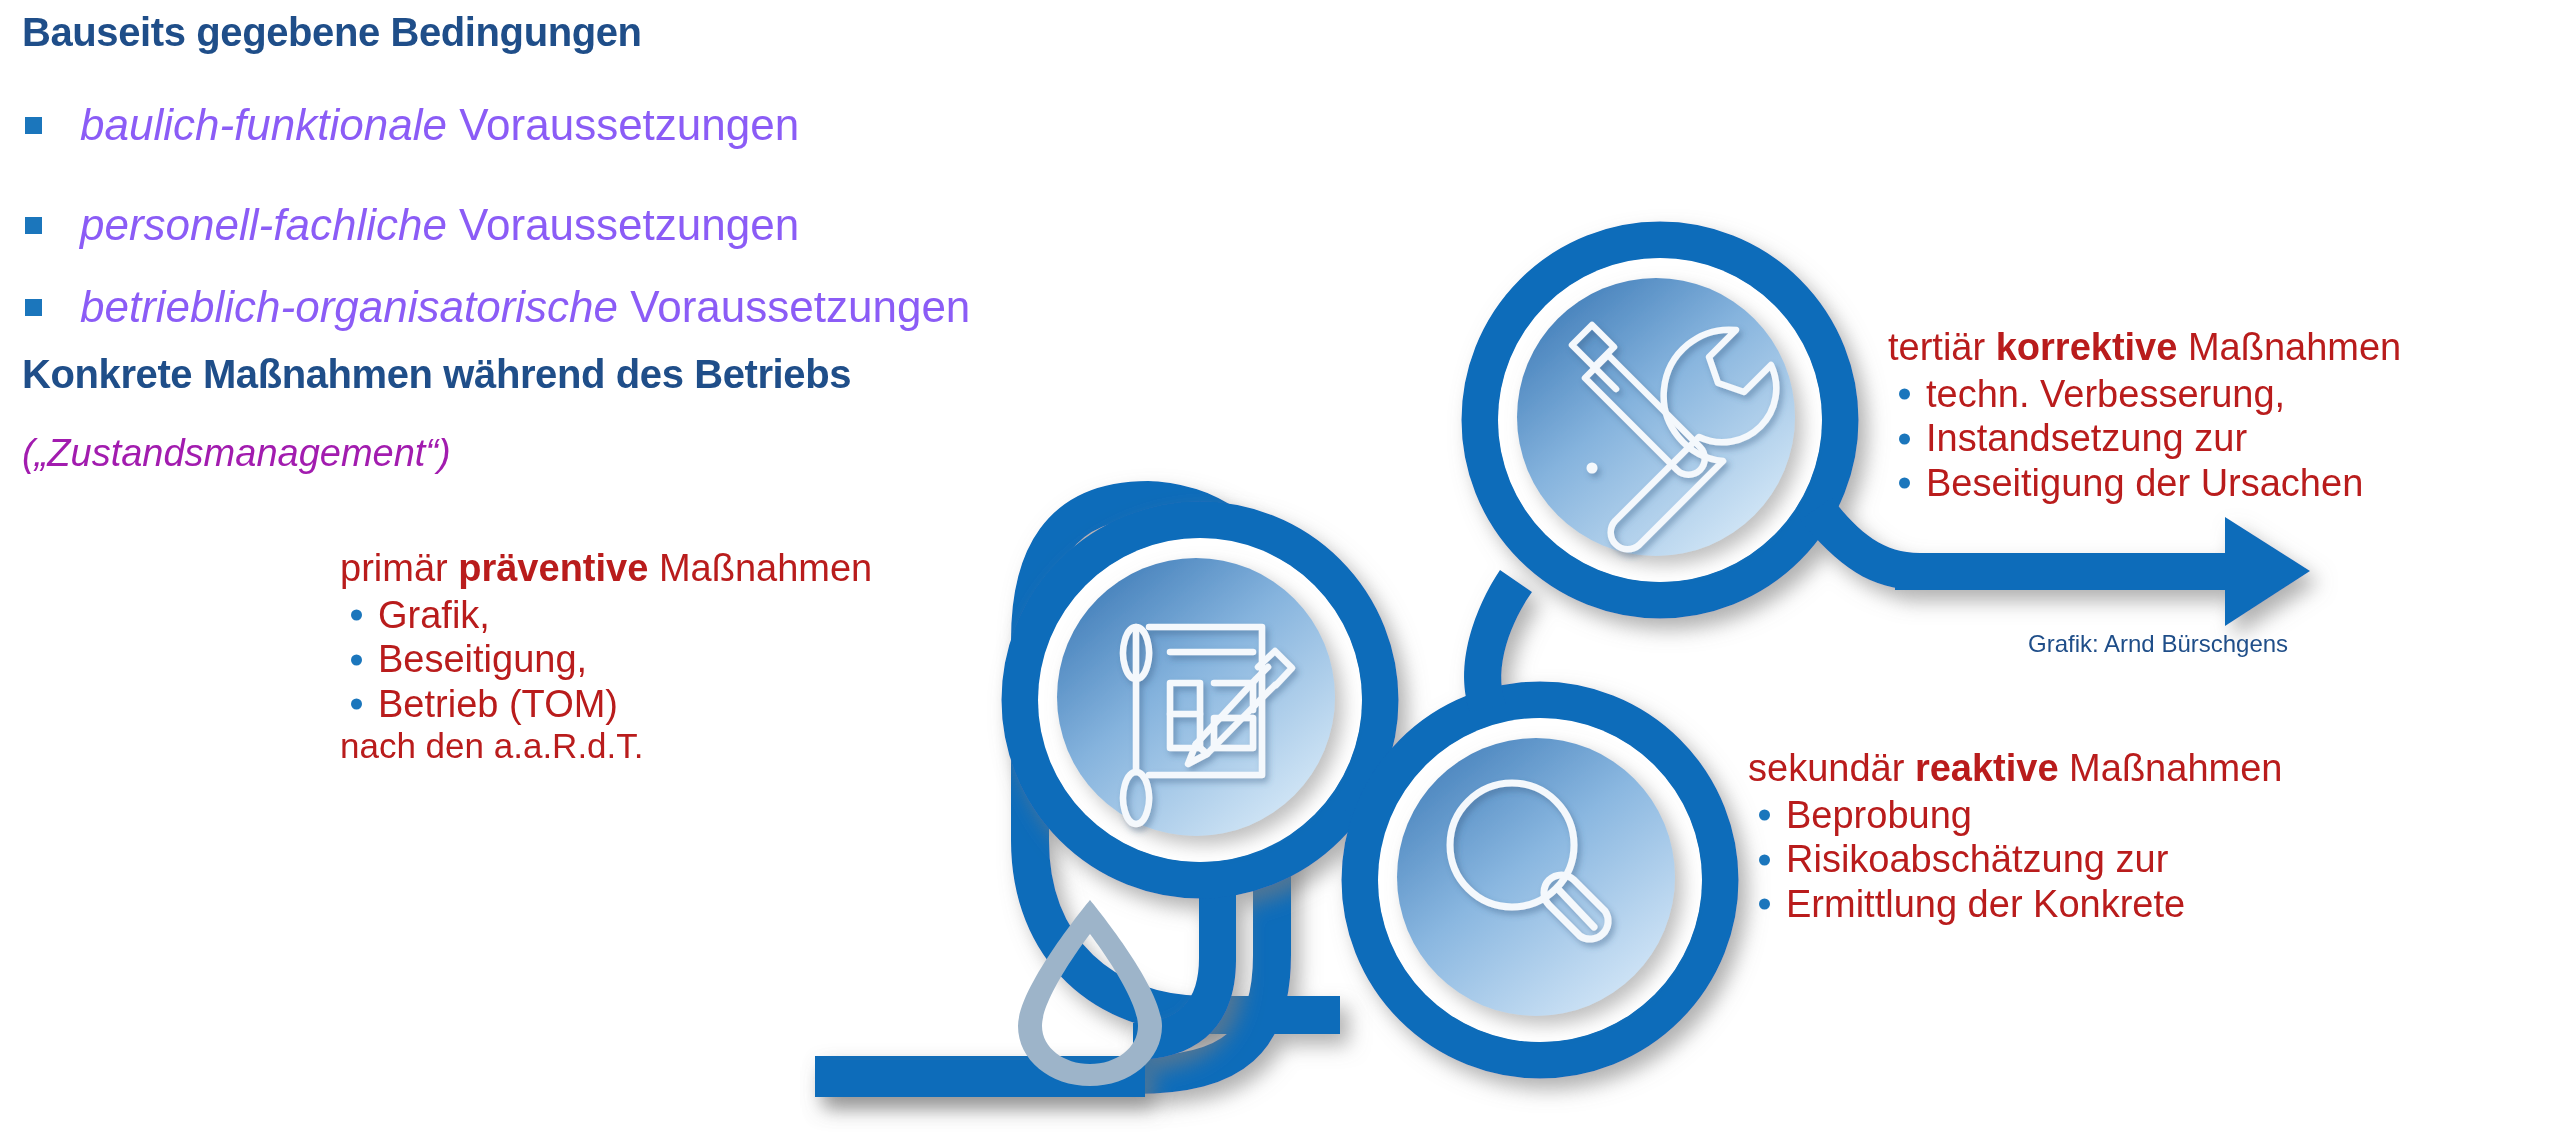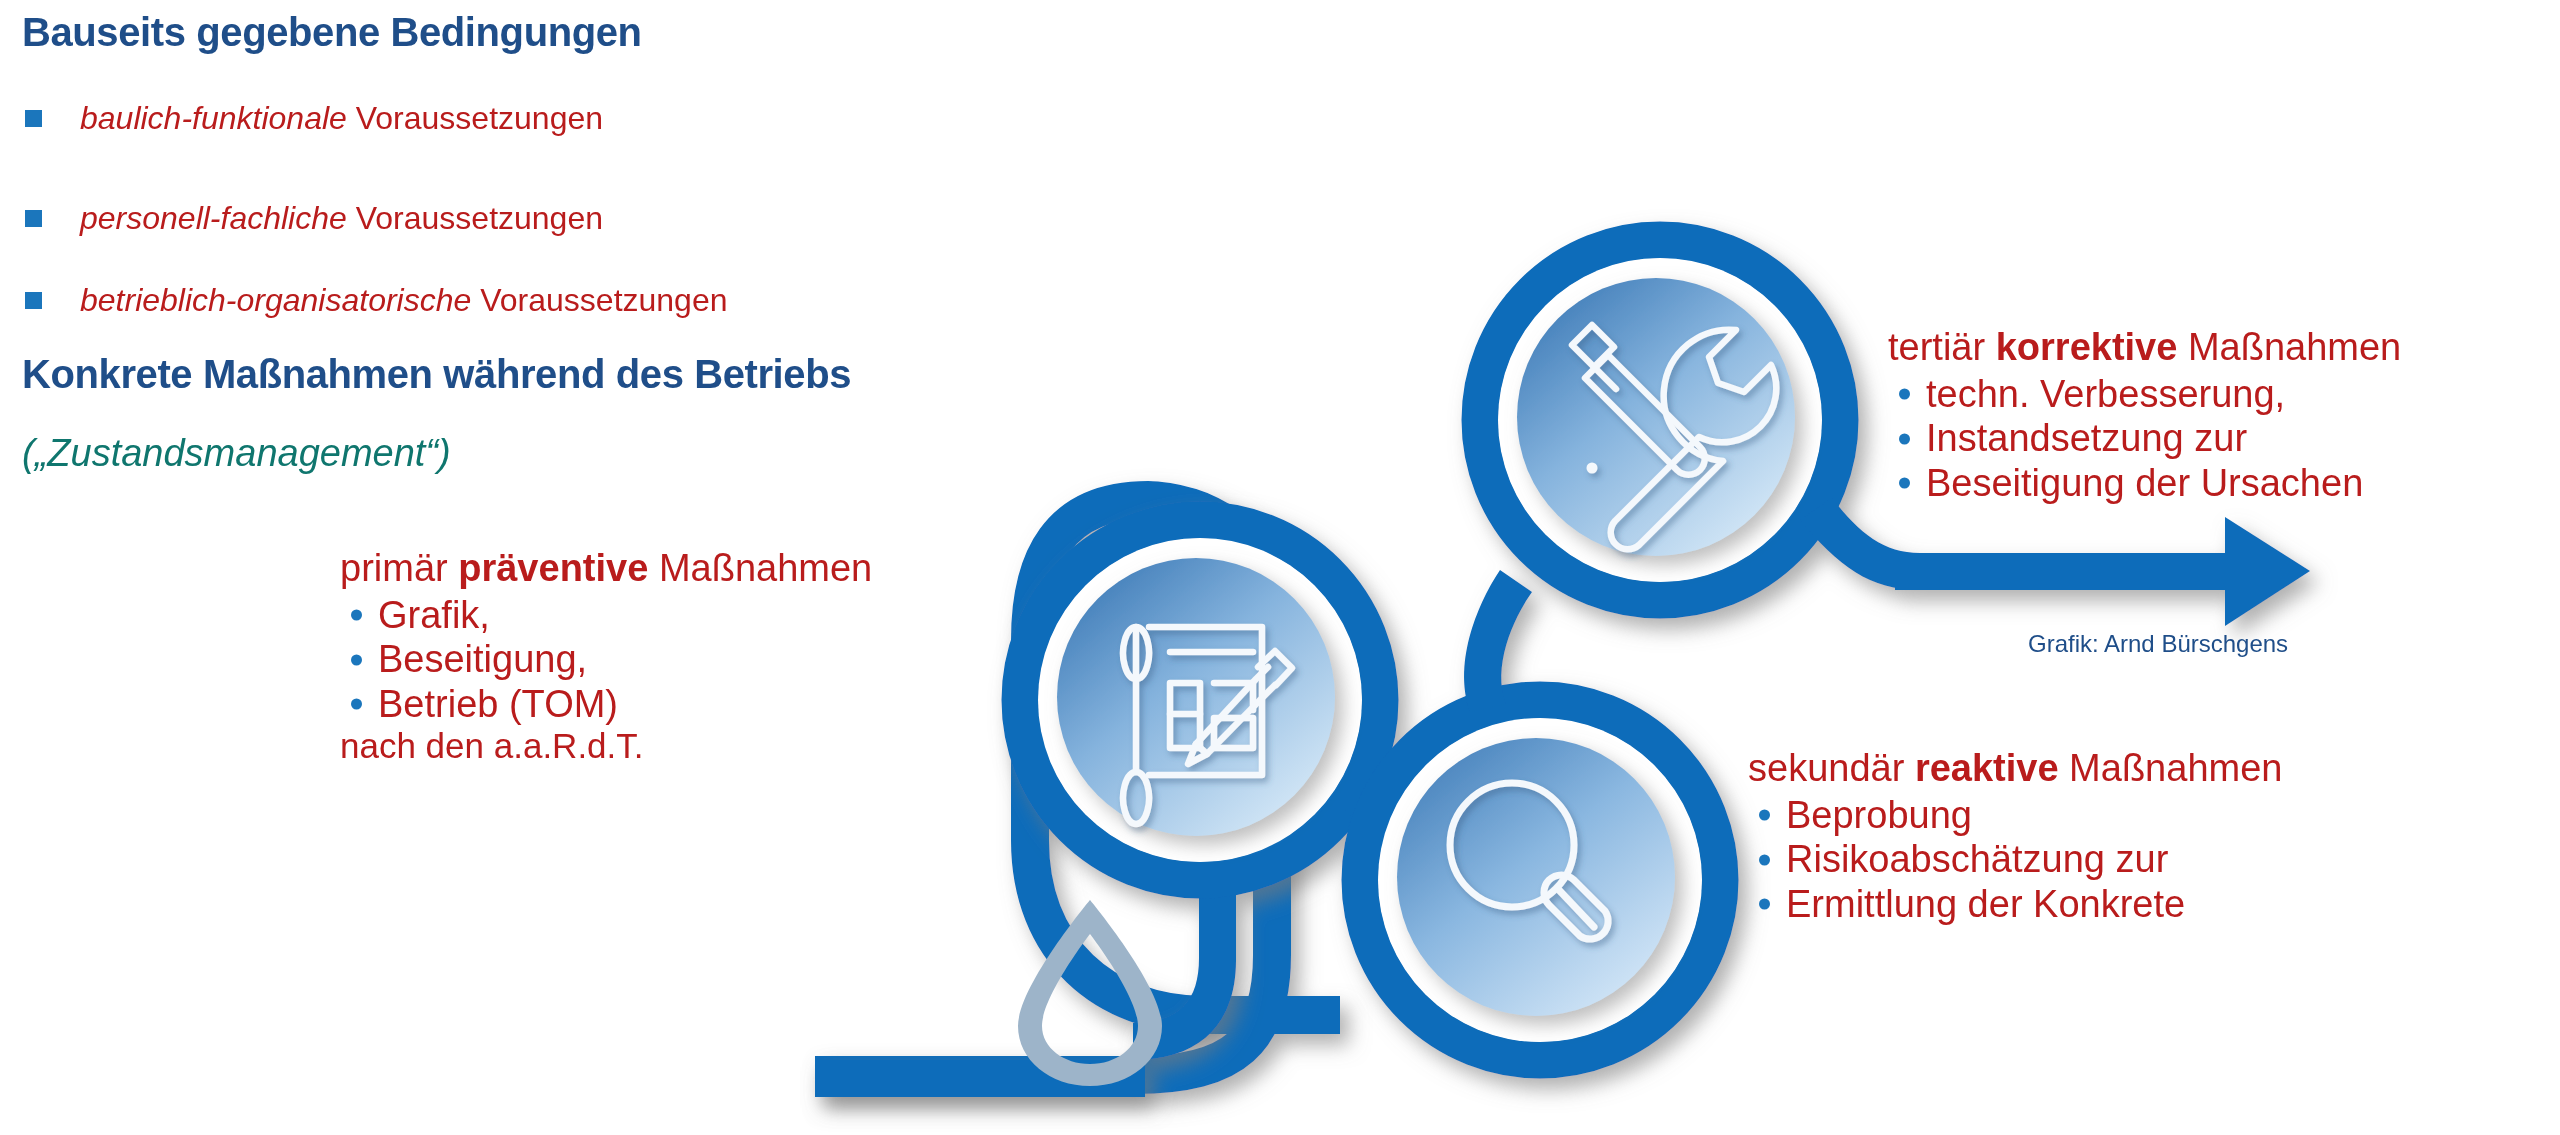--- a/index.html
+++ b/index.html
@@ -18,23 +18,23 @@
     font-weight:700;
     font-size:40px;
     letter-spacing:-0.4px;
     color:#1f4e89;
   }
   .bul-row{position:absolute;display:flex;align-items:center;}
   .bul-sq{
     width:17px;height:17px;background:#1b76bc;flex:0 0 auto;
     margin-right:38px;
   }
-  .bul-text{font-size:32px;color:#b91c1c;white-space:nowrap;}
+  .bul-text{font-size:44px;color:#8b5cf6;white-space:nowrap;}
   .bul-text i{font-style:italic;}
-  .sub-italic{font-size:38px;font-style:italic;color:#0f766e;}
+  .sub-italic{font-size:38px;font-style:italic;color:#a21caf;}
 
   
   .callout{position:absolute;color:#b91c1c;}
   .callout .co-title{
     font-size:38px;line-height:1.08;white-space:nowrap;margin-bottom:4px;
   }
   .callout .co-title b{font-weight:700;}
   .callout ul{list-style:none;margin:0;padding:0;}
   .callout li{
     font-size:38px;line-height:1.17;white-space:nowrap;

